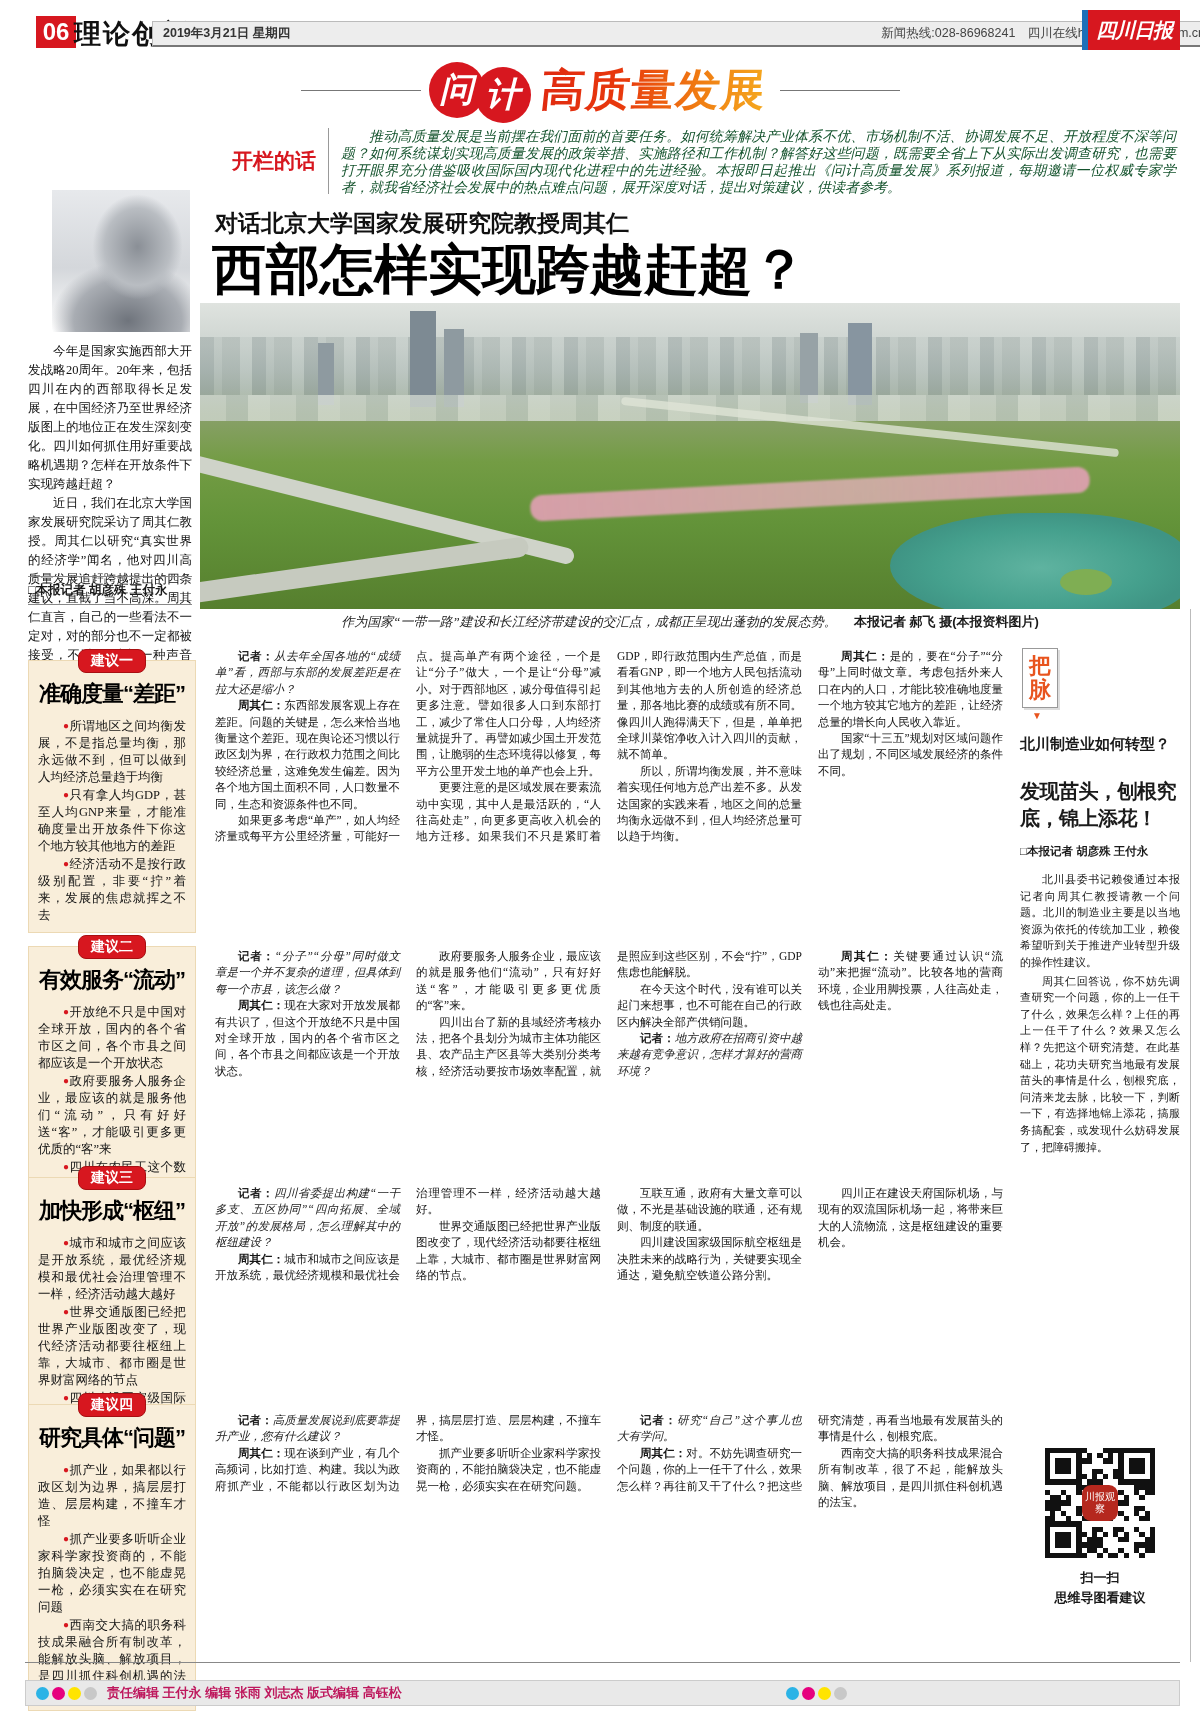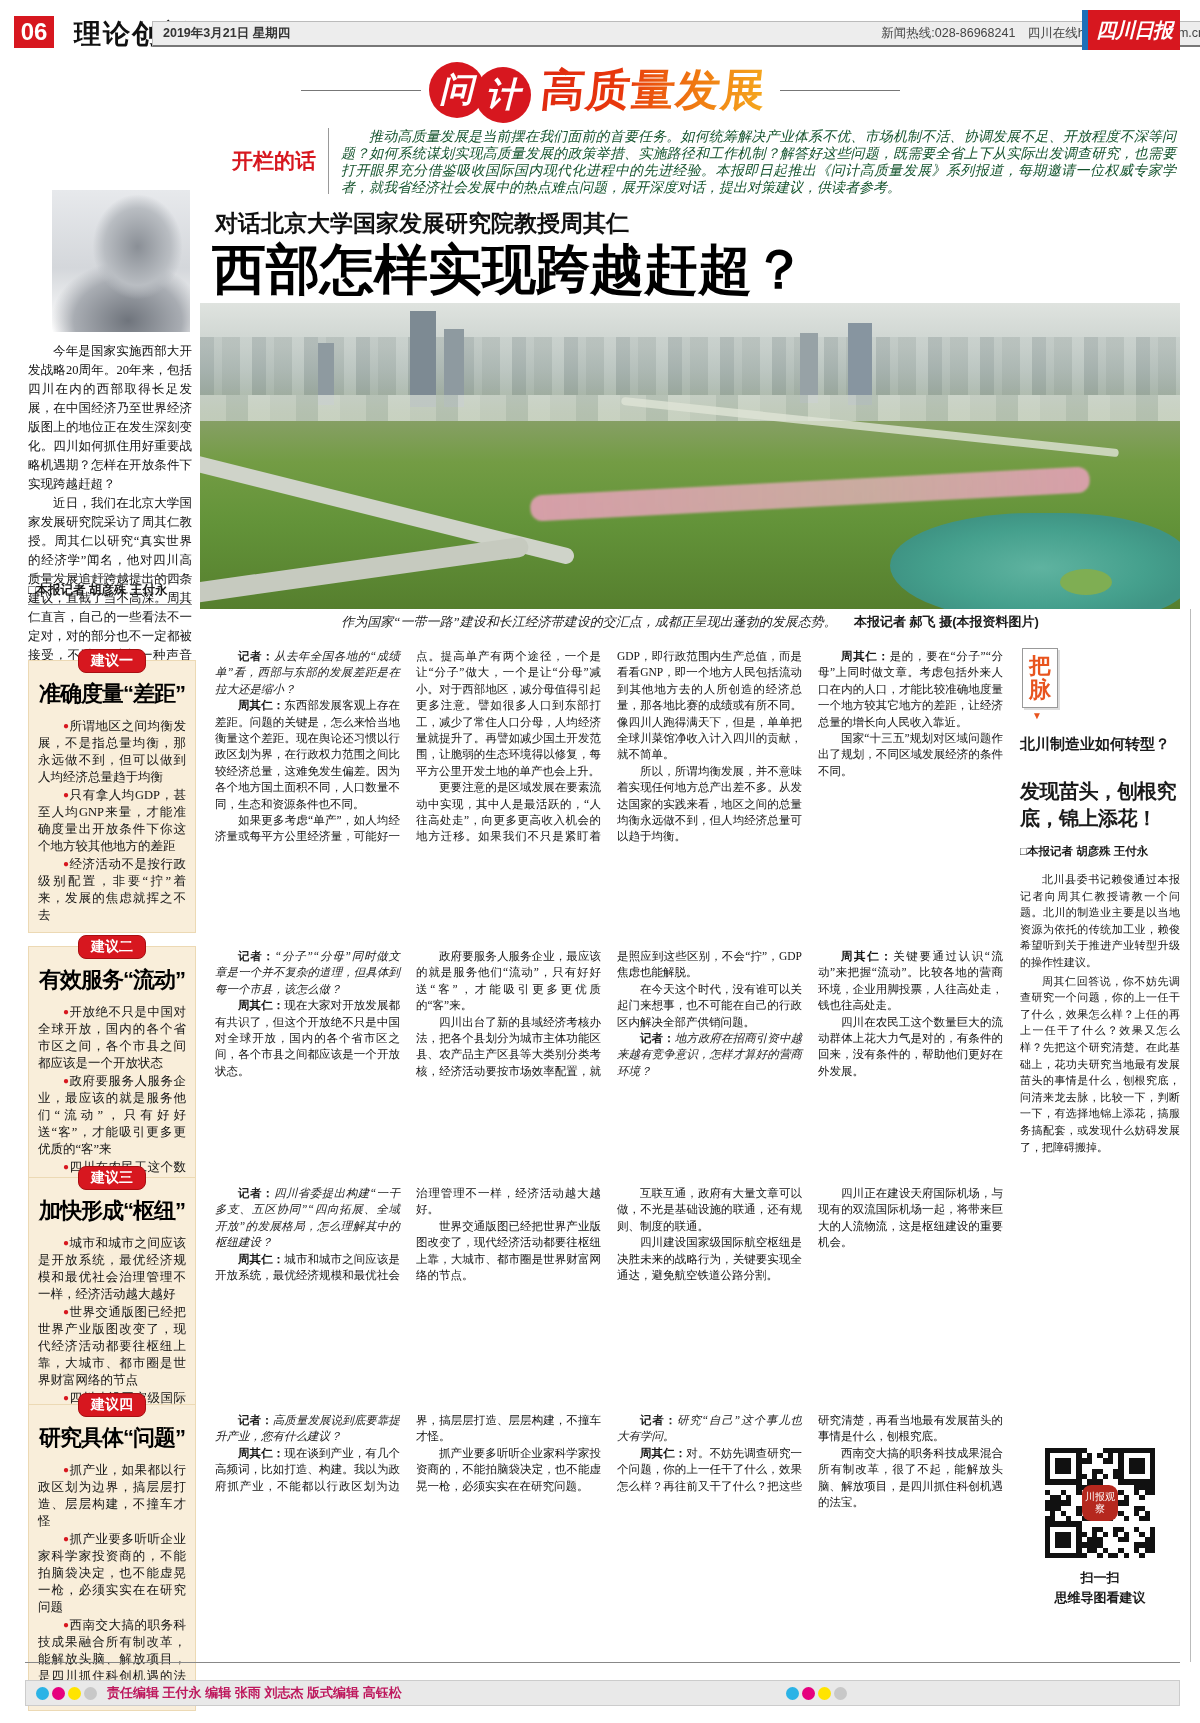--- a/index.html
+++ b/index.html
@@ -1,21 +1,21 @@
 <!DOCTYPE html>
 <html><head>
 <meta charset="utf-8">
 <style>
   * { margin:0; padding:0; box-sizing:border-box; }
   html,body { width:1200px; height:1723px; background:#fff; font-family:"Liberation Serif","DejaVu Serif",serif; color:#1a1a1a; }
   .abs { position:absolute; }
   #page { position:relative; width:1200px; height:1723px; overflow:hidden; background:#fff; }
 
   
-  .pageno { left:14px; top:16px; width:40px; height:32px; background:#d7171f; color:#fff;
+  .pageno { left:36px; top:16px; width:40px; height:32px; background:#d7171f; color:#fff;
     font-family:"Liberation Sans","DejaVu Sans",sans-serif; font-weight:bold; font-size:24px;
     display:flex; align-items:center; justify-content:center; }
   .secname { left:74px; top:16px; font-family:"Liberation Sans","DejaVu Sans",sans-serif;
     font-weight:900; font-size:27px; letter-spacing:2px; color:#111; }
   .datebar { left:152px; top:21px; width:1064px; height:26px; background:#ededed;
     border:1px solid #bbb; border-bottom:2px solid #777; display:flex; align-items:center;
     font-family:"Liberation Sans","DejaVu Sans",sans-serif; font-size:12.5px; color:#333; padding:0 10px; }
   .datebar .dt { font-weight:bold; }
   .datebar .hot { margin-left:auto; color:#444; }
   .mast { left:1082px; top:10px; width:98px; height:40px; display:flex; }
@@ -240,21 +240,20 @@
         <p>国家“十三五”规划对区域问题作出了规划，不同区域发展经济的条件不同。</p>
       </div>
       <div class="band" style="top: 948px; height: 208px;">
         <p class="q"><b class="sp">记者：</b>“分子”“分母”同时做文章是一个并不复杂的道理，但具体到每一个市县，该怎么做？</p>
         <p><b class="sp">周其仁：</b>现在大家对开放发展都有共识了，但这个开放绝不只是中国对全球开放，国内的各个省市区之间，各个市县之间都应该是一个开放状态。</p>
         <p>政府要服务人服务企业，最应该的就是服务他们“流动”，只有好好送“客”，才能吸引更多更优质的“客”来。</p>
         <p>四川出台了新的县域经济考核办法，把各个县划分为城市主体功能区县、农产品主产区县等大类别分类考核，经济活动要按市场效率配置，就是照应到这些区别，不会“拧”，GDP焦虑也能解脱。</p>
         <p>在今天这个时代，没有谁可以关起门来想事，也不可能在自己的行政区内解决全部产供销问题。</p>
         <p class="q"><b class="sp">记者：</b>地方政府在招商引资中越来越有竞争意识，怎样才算好的营商环境？</p>
         <p><b class="sp">周其仁：</b>关键要通过认识“流动”来把握“流动”。比较各地的营商环境，企业用脚投票，人往高处走，钱也往高处走。</p>
-        <p>四川在农民工这个数量巨大的流动群体上花大力气是对的，有条件的回来，没有条件的，帮助他们更好在外发展。</p>
       </div>
       <div class="band" style="top: 1185px; height: 200px;">
         <p class="q"><b class="sp">记者：</b>四川省委提出构建“一干多支、五区协同”“四向拓展、全域开放”的发展格局，怎么理解其中的枢纽建设？</p>
         <p><b class="sp">周其仁：</b>城市和城市之间应该是开放系统，最优经济规模和最优社会治理管理不一样，经济活动越大越好。</p>
         <p>世界交通版图已经把世界产业版图改变了，现代经济活动都要往枢纽上靠，大城市、都市圈是世界财富网络的节点。</p>
         <p>互联互通，政府有大量文章可以做，不光是基础设施的联通，还有规则、制度的联通。</p>
         <p>四川建设国家级国际航空枢纽是决胜未来的战略行为，关键要实现全通达，避免航空铁道公路分割。</p>
         <p>四川正在建设天府国际机场，与现有的双流国际机场一起，将带来巨大的人流物流，这是枢纽建设的重要机会。</p>
       </div>
       <div class="band" style="top: 1412px; height: 243px;">

